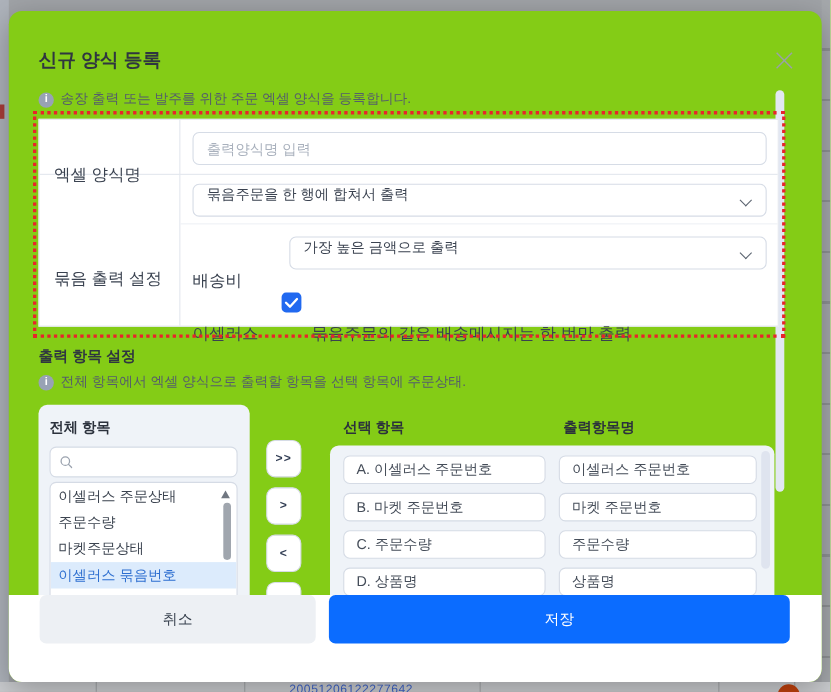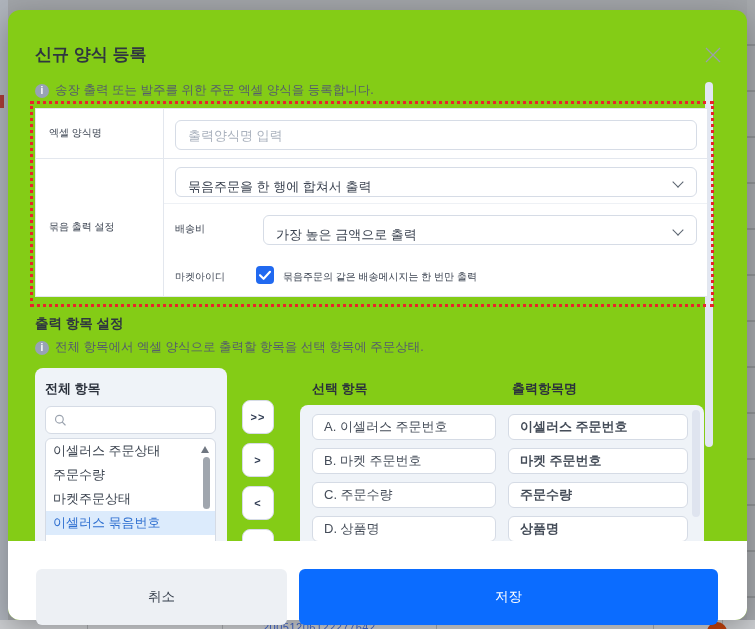--- a/index.html
+++ b/index.html
@@ -33,27 +33,27 @@
 
   .red-box { position:absolute; left:22px; top:91px; width:684px; height:206px;
              border:3px dotted #e8242b; pointer-events:none; z-index:3; }
 
   
   .form-table { position:absolute; left:27px; top:98px; width:673px; height:189px;
                 border:1px solid #e3e7ee; background:#fff; }
   .t-divider { position:absolute; left:127px; top:0; bottom:0; width:1px; background:#e3e7ee; }
   .t-rowsep  { position:absolute; left:0; right:0; top:49px; height:1px; background:#e3e7ee; }
   .t-subsep  { position:absolute; left:128px; right:0; top:94px; height:1px; background:#eef1f5; }
-  .t-label { position:absolute; font-size:10px; font-weight:500; color:#3a4250; }
+  .t-label { position:absolute; font-size:15px; font-weight:500; color:#3a4250;margin-top:24px; }
   .inputbox { position:absolute; border:1px solid #d6dce6; border-radius:6px; background:#fff;
               font-size:13px; color:#3a4250; display:flex; align-items:center; padding:0 12px; }
   .inputbox input { border:0; outline:0; width:100%; font:inherit; color:#3a4250; background:transparent; }
   .inputbox input::placeholder { color:#a9b1bd; }
   .dropdown { position:absolute; border:1px solid #d6dce6; border-radius:6px; background:#fff;
-              font-size:13px; color:#3a4250; display:flex; align-items:flex-end; padding:0 30px 0 12px; cursor:pointer; }
+              font-size:13px; color:#3a4250; display:flex; align-items:flex-start; padding:0 30px 0 12px; cursor:pointer; }
   .chev { position:absolute; right:14px; top:10px; width:8px; height:8px;
           border-right:1.6px solid #5b6470; border-bottom:1.6px solid #5b6470; transform:rotate(45deg); }
   .checkbox { position:absolute; width:18px; height:18px; border-radius:4px; background:#2169f0; cursor:pointer; }
 
   .section-heading { position:absolute; left:27px; top:305px; font-size:13.5px; font-weight:700; color:#2f3640; }
 
   
   .panel-left { position:absolute; left:27px; top:358px; width:192px; height:187px;
                 background:#eff3f8; border-radius:8px; z-index:1; }
   .panel-title { position:absolute; font-size:13px; font-weight:700; color:#2b313c; }
@@ -73,28 +73,28 @@
           border-radius:8px; font-size:11px; font-weight:700; color:#2f3b52; display:flex; align-items:center;
           justify-content:center; cursor:pointer; z-index:1; letter-spacing:1px; }
 
   .panel-right { position:absolute; left:292px; top:395px; width:404px; height:150px;
                  background:#eff3f8; border-radius:8px; z-index:1; }
   .col-header { position:absolute; top:370px; font-size:13px; font-weight:700; color:#2b313c; z-index:1; }
   .sel-box { position:absolute; width:184px; height:26px; background:#fff; border:1px solid #d5dbe5; border-radius:6px;
              font-size:13px; color:#454d59; line-height:24px; padding-left:11px; z-index:1; white-space:nowrap; }
   .name-box { position:absolute; width:180px; height:26px; background:#fff; border:1px solid #d5dbe5; border-radius:6px;
               z-index:1; display:flex; align-items:center; padding:0 11px; }
-  .name-box input { border:0; outline:0; width:100%; font-size:13px; color:#454d59; background:transparent;font-weight:bold; }
+  .name-box input { border:0; outline:0; width:100%; font-size:13px; color:#454d59; background:transparent; }
   .panel-thumb { position:absolute; left:684px; top:400px; width:8px; height:107px; background:#dfe4ef;
                  border-radius:4px; z-index:1; }
 
   
   .footer { position:absolute; left:0; right:0; top:531px; bottom:0; background:#fff;
             border-radius:0 0 12px 12px; z-index:5; }
-  .btn { position:absolute; top:28px; height:56px; border:0; border-radius:6px; font-family:inherit;
+  .btn { position:absolute; top:0; height:44px; border:0; border-radius:6px; font-family:inherit;
          font-size:13.5px; cursor:pointer;text-align:center; }
   .btn-cancel { left:28px; width:251px; background:#edf0f4; color:#38414e; }
   .btn-save { left:291px; width:419px; background:#0b6cff; color:#ffffff; font-weight:500; }
 </style>
 </head>
 <body>
 
 <div class="stage">
 
   <div class="bg-left"></div>
@@ -143,21 +143,21 @@
         <span>묶음주문을 한 행에 합쳐서 출력</span>
         <span class="chev"></span>
       </div>
 
       <div class="t-label" style="left:139px; top:113px">배송비</div>
       <div class="dropdown" style="left:227px; top:106px; width:434px; height:30px">
         <span>가장 높은 금액으로 출력</span>
         <span class="chev"></span>
       </div>
 
-      <div class="t-label" style="left:139px; top:161px">마켓아이디</div>
+      <div class="t-label" style="left:139px; top:161px">이셀러스</div>
       <div class="checkbox" style="left:220px; top:157px">
         <svg width="18" height="18" viewBox="0 0 18 18">
           <polyline points="4,9.2 7.6,12.8 14,5.8" fill="none" stroke="#ffffff" stroke-width="2.1" stroke-linecap="round" stroke-linejoin="round"></polyline>
         </svg>
       </div>
       <div class="t-label" style="left:247px; top:161px; font-weight:400">묶음주문의 같은 배송메시지는 한 번만 출력</div>
     </div>
 
     <div class="red-box"></div>
 

